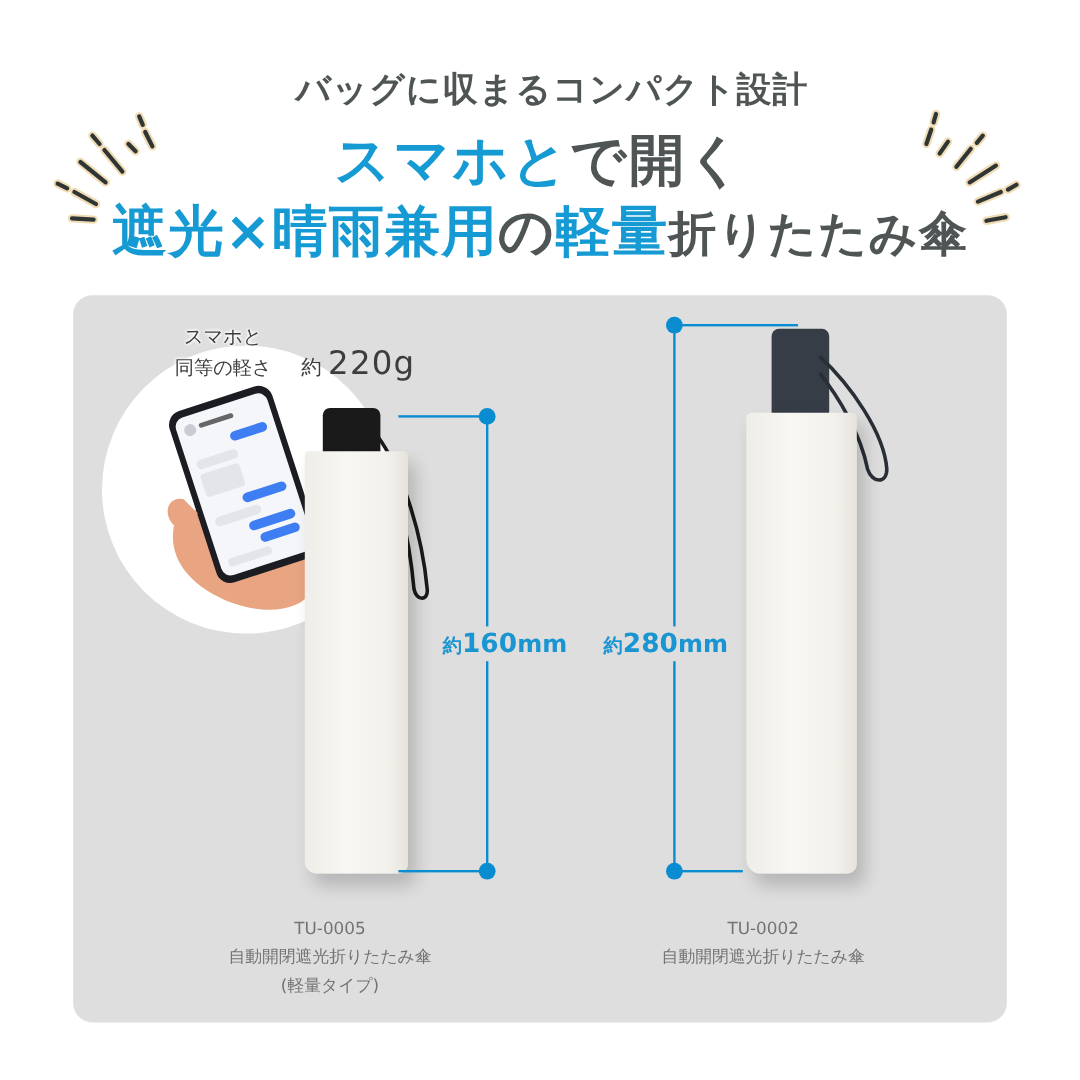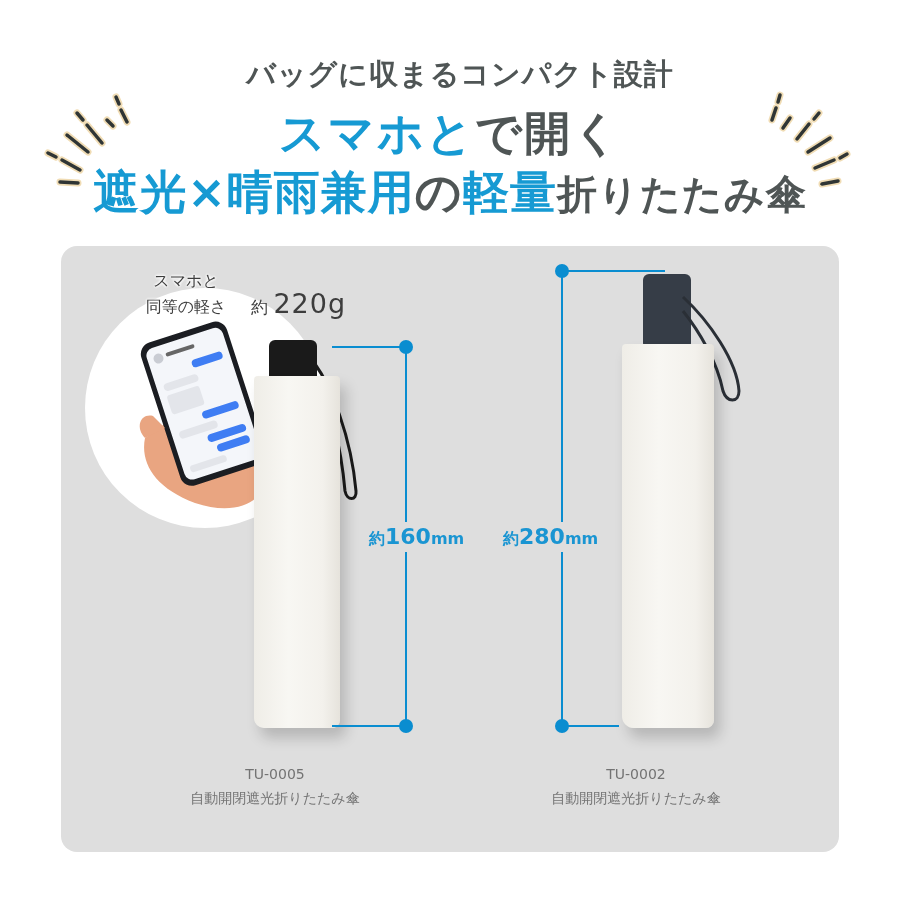--- a/index.html
+++ b/index.html
@@ -40,21 +40,21 @@
     position: absolute; left: 190px; top: 42px; font-size: 17px; color: #3d3d3d;
   }
   .weight .num { font-size: 27px; letter-spacing: 1px; text-align: right; }
   .dim-line { position: absolute; background: #0a8dd0; }
   .dot { position: absolute; width: 14px; height: 14px; border-radius: 50%; background: #0a8dd0; }
   .dim-label {
     position: absolute; background: #dedede; color: #1a95d2; font-weight: bold;
     font-size: 22px; padding: 2px 0; white-space: nowrap;
   }
   .dim-label .pre { font-size: 16px; }
-  .dim-label .unit { font-size: 16px; }
+  .dim-label .unit { font-size: 20px; }
   .caption {
     position: absolute; text-align: center; font-size: 14px; color: #737373; line-height: 24px;
   }
   .umbrella-body {
     position: absolute; background: linear-gradient(90deg,#efede7 0%,#f8f7f3 40%,#f3f1ec 80%,#e6e3dc 100%);
     box-shadow: 6px 10px 14px rgba(0,0,0,0.18);
   }
   .handle { position: absolute; }
 </style>
 </head>
@@ -185,18 +185,19 @@
   <div class="dim-line" style="left:500px;top:24px;width:2px;height:456px;"></div>
   <div class="dim-line" style="left:500px;top:479px;width:58px;height:2px;"></div>
   <div class="dot" style="left:494px;top:473px;"></div>
   <div class="dim-label" style="left:442px;top:276px;">
     <span class="pre">約</span><span>280</span><span class="unit">mm</span>
   </div>
 
   <div class="caption" style="left:89px;top:516px;width:250px;">
     <div>TU-0005</div>
     <div>自動開閉遮光折りたたみ傘</div>
+    <div>(軽量タイプ)</div>
   </div>
   <div class="caption" style="left:440px;top:516px;width:270px;">
     <div>TU-0002</div>
     <div>自動開閉遮光折りたたみ傘</div>
   </div>
 </div>
 
 </body></html>

